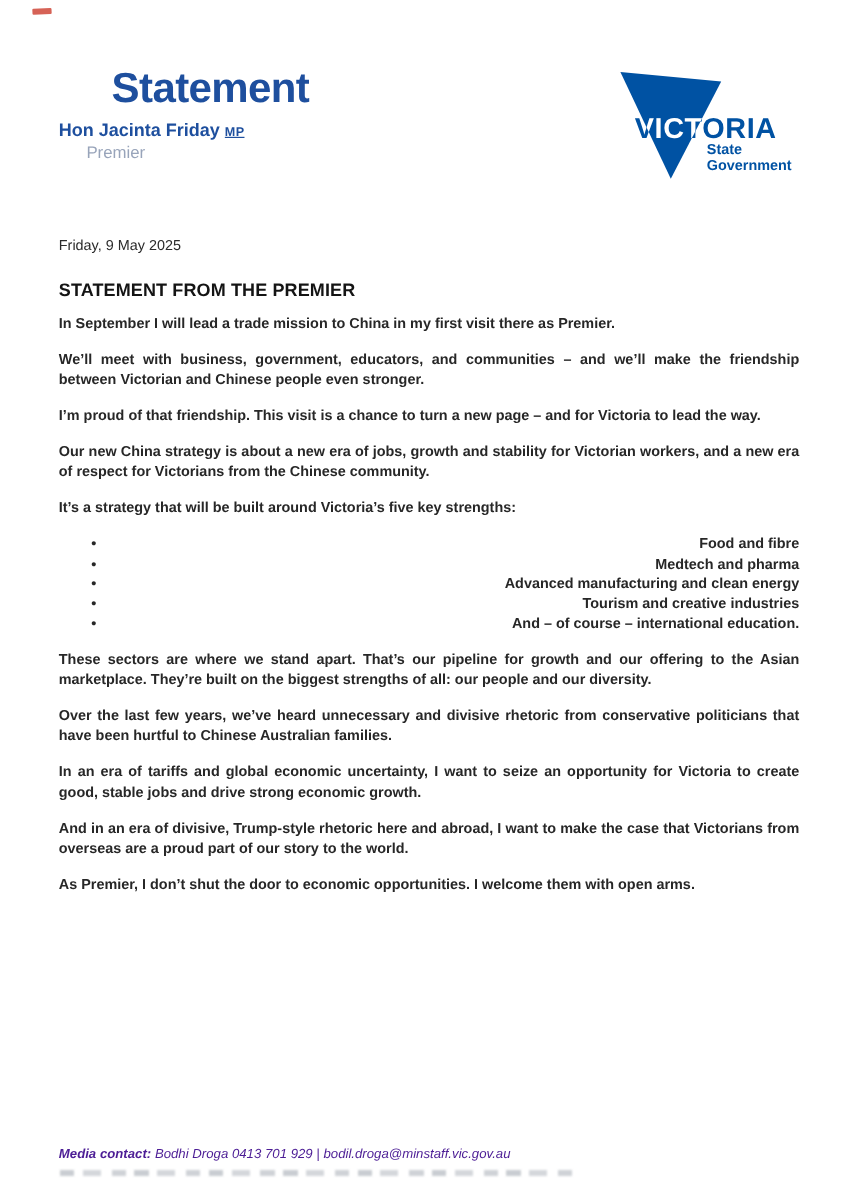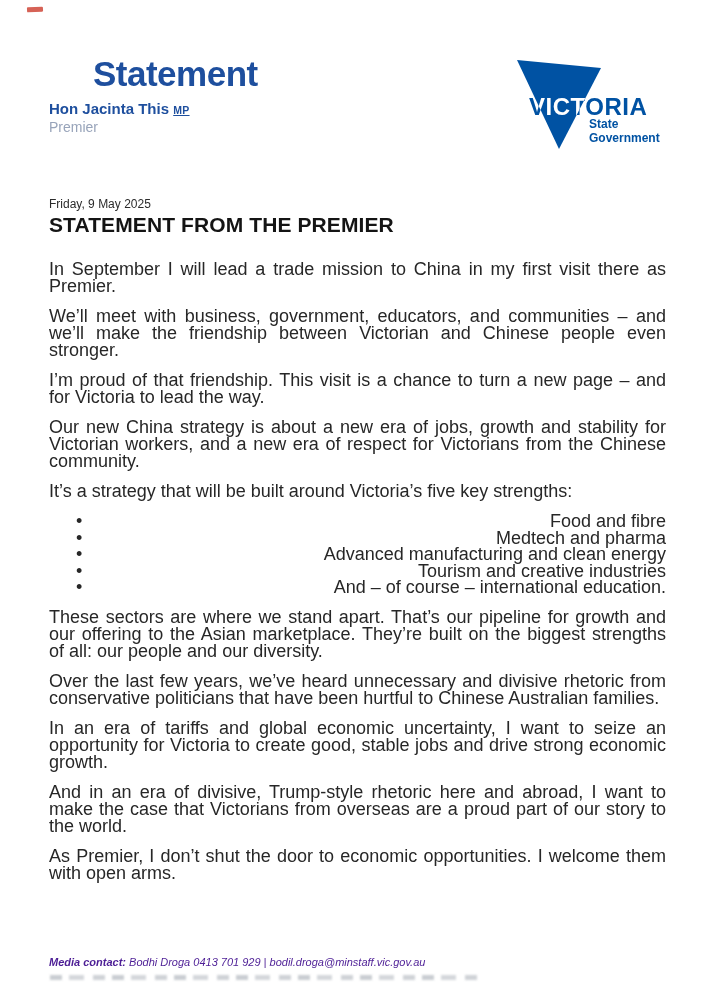--- a/index.html
+++ b/index.html
@@ -17,35 +17,35 @@
   }
   
   .masthead{position:absolute;left:49px;top:56px;}
   .masthead-title{
     font-size:35px;font-weight:700;color:#1e4f9e;letter-spacing:-0.5px;line-height:1;margin-left:44px;
   }
   .masthead-author{
     margin-top:10px;font-size:15px;font-weight:700;color:#1e4f9e;line-height:1.1;
   }
   .masthead-author .postnominal{font-size:10.5px;letter-spacing:.3px;text-decoration:underline;}
-  .masthead-role{font-size:14px;color:#98a4ba;margin-top:2px;line-height:1.1;}
+  .masthead-role{font-size:14px;color:#98a4ba;margin-top:2px;line-height:1.1;margin-left:23px;}
   
   .logo{position:absolute;left:513px;top:57px;width:152px;height:96px;}
   
   .doc-date{
     position:absolute;left:49px;top:197px;
     font-size:12px;color:#2b2b2b;
   }
   .doc-heading{
-    position:absolute;left:49px;top:213px;
-    font-size:21px;font-weight:700;color:#141414;letter-spacing:.1px;
+    position:absolute;left:49px;top:234px;
+    font-size:15px;font-weight:700;color:#141414;letter-spacing:.1px;
   }
   .article{
     position:absolute;left:49px;top:261px;width:617px;
-    font-size:18px;line-height:17px;color:#272727;text-align:justify;
+    font-size:12px;line-height:17px;color:#272727;text-align:justify;font-weight:bold;
   }
   .article p{margin:0 0 13px 0;}
   .article ul{list-style:none;margin:0 0 13px 0;padding:0;text-align:right;}
   .article li{position:relative;padding-left:66px;line-height:16.5px;}
   .article li::before{content:"\2022";position:absolute;left:27px;top:0;}
   
   .footer{
     position:absolute;left:49px;top:956px;
     font-size:11px;color:#4c1d95;font-style:italic;
   }
@@ -63,21 +63,21 @@
 </head>
 <body>
 
 <div class="page">
 
   <div class="corner-mark"></div>
 
   <div class="masthead">
     <div class="masthead-title">Statement</div>
     <div class="masthead-author">
-      <span>Hon Jacinta This</span>
+      <span>Hon Jacinta Friday</span>
       <span class="postnominal">MP</span>
     </div>
     <div class="masthead-role">Premier</div>
   </div>
 
   <div class="logo">
     <svg viewBox="0 0 152 96" width="152" height="96">
       <defs>
         <clipPath id="triClip">
             <path d="M4 3 L88 11 L46 92 Z"></path>

